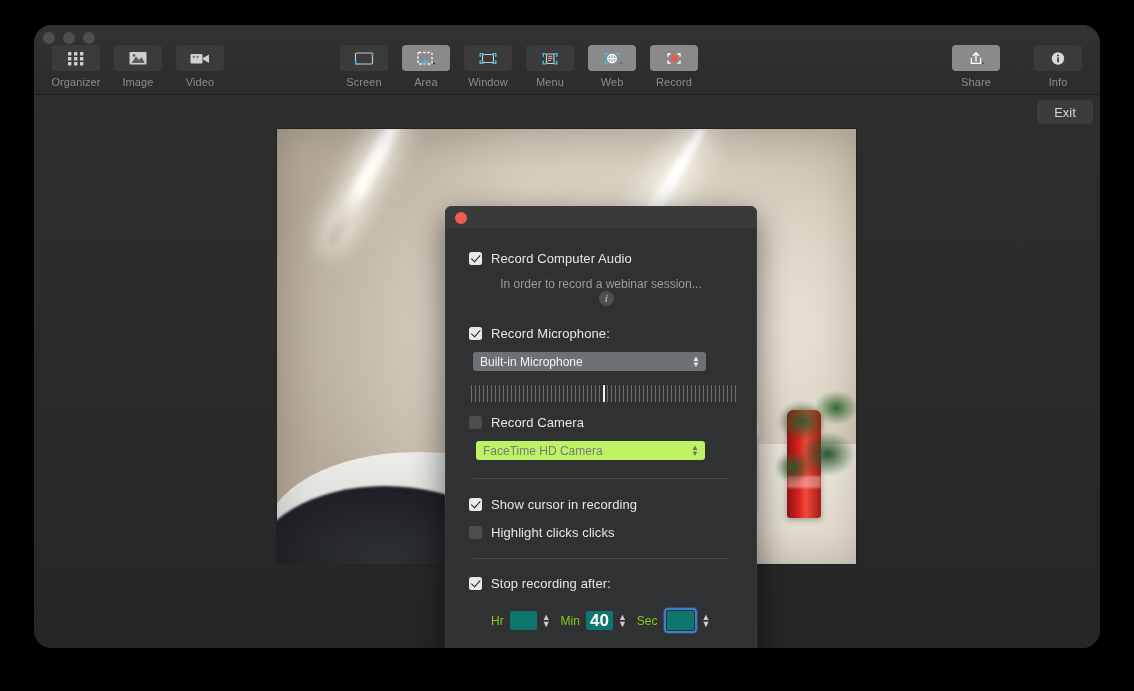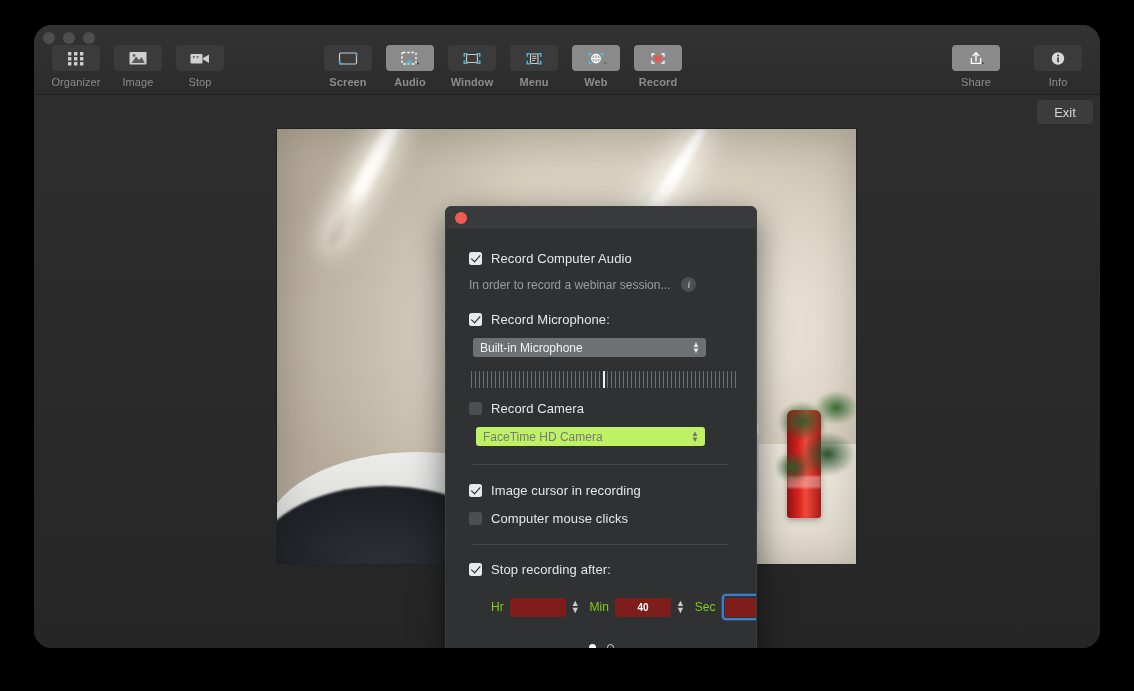--- a/index.html
+++ b/index.html
@@ -59,21 +59,21 @@
     left: 0; right: 0; top: 20px;
     height: 50px;
   }
 
   .tb-group {
     position: absolute;
     display: flex;
     gap: 10px;
   }
   .tb-group.left  { left: 16px; }
-  .tb-group.mid   { left: 288px; font-weight: bold; }
+  .tb-group.mid   { left: 304px; }
   .tb-group.right { right: 16px; gap: 30px; }
 
   .tb-item {
     width: 52px;
     display: flex;
     flex-direction: column;
     align-items: center;
     cursor: default;
   }
   .tb-item .tb-btn {
@@ -321,20 +321,21 @@
   .row-label {
     font-size: 13px;
     color: #e6e6e6;
     letter-spacing: .1px;
   }
 
   .hint-row {
     display: flex;
     align-items: center;
     margin-top: 11px;
+    flex-direction: column;
   }
   .hint-text {
     font-size: 12px;
     color: #9a9c9e;
   }
   .info-icon {
     margin-left: 11px;
     width: 15px; height: 15px;
     border-radius: 50%;
     background: #4d4f51;
@@ -417,27 +418,27 @@
     align-items: center;
     margin-top: 17px;
     margin-left: 22px;
   }
   .timer-label {
     font-size: 12px;
     color: #84cc16;
     margin-right: 6px;
   }
   .timer-field {
-    width: 56px;
+    width: 27px;
     height: 19px;
-    background: #7f1d1d;
+    background: #0f766e;
     border: none;
     border-radius: 2px;
     color: #ffffff;
-    font-size: 10px;
+    font-size: 17px;
     font-weight: bold;
     text-align: center;
     font-family: "Liberation Sans", sans-serif;
     outline: none;
   }
   .timer-field-wrap { position: relative; display: inline-block; }
   .timer-field-wrap.focused {
     border: 2px solid #3e7fcb;
     border-radius: 4px;
     padding: 1px;
@@ -523,21 +524,21 @@
 
           <div class="tb-item">
             <span class="tb-btn">
               <svg class="tb-icon" width="22" height="15" viewBox="0 0 22 15">
                 <rect x="1.5" y="3" width="12" height="9.5" rx="1.2" fill="#cfcfcf"></rect>
                 <path d="M14 7 L20 3.4 L20 12 L14 8.6 Z" fill="#cfcfcf"></path>
                 <path d="M3.6 5.2 L6.3 5.2 L4.6 7.6 Z" fill="#5c5c5c"></path>
                 <path d="M7.4 5.2 L10.1 5.2 L8.4 7.6 Z" fill="#5c5c5c"></path>
               </svg>
             </span>
-            <span class="tb-label">Stop</span>
+            <span class="tb-label">Video</span>
           </div>
         </div>
 
         <div class="tb-group mid">
 
           <div class="tb-item">
             <span class="tb-btn">
               <svg class="tb-icon" width="26" height="17" viewBox="0 0 26 17">
                 <rect x="4.5" y="3" width="17" height="11" rx="1.2" fill="none" stroke="#c9c9c9" stroke-width="1.2"></rect>
                 <path d="M21.5 3.3 L21.5 6" stroke="#4aa8e0" stroke-width="1.6" stroke-linecap="round"></path>
@@ -548,21 +549,21 @@
           </div>
 
           <div class="tb-item active">
             <span class="tb-btn">
               <svg class="tb-icon" width="26" height="17" viewBox="0 0 26 17">
                 <rect x="5" y="2.5" width="14" height="11.5" rx="1" fill="none" stroke="#ffffff" stroke-width="1.3" stroke-dasharray="2.4 1.8"></rect>
                 <path d="M12.2 9.6 L12.2 14.6 M9.7 12.1 L14.7 12.1" stroke="#3fc1e8" stroke-width="1.4" stroke-linecap="round"></path>
                 <path d="M20 11.6 L22.6 14.2 L20 14.2 Z" fill="#3a3a3a"></path>
               </svg>
             </span>
-            <span class="tb-label">Audio</span>
+            <span class="tb-label">Area</span>
           </div>
 
           <div class="tb-item">
             <span class="tb-btn">
               <svg class="tb-icon" width="26" height="17" viewBox="0 0 26 17">
                 <rect x="7.5" y="4.5" width="11" height="8" rx="1" fill="none" stroke="#c9c9c9" stroke-width="1.2"></rect>
                 <path d="M5.2 6.2 L5.2 3.6 L7.8 3.6" stroke="#3fc1e8" stroke-width="1.4" fill="none" stroke-linecap="round"></path>
                 <path d="M20.8 6.2 L20.8 3.6 L18.2 3.6" stroke="#3fc1e8" stroke-width="1.4" fill="none" stroke-linecap="round"></path>
                 <path d="M5.2 10.8 L5.2 13.4 L7.8 13.4" stroke="#3fc1e8" stroke-width="1.4" fill="none" stroke-linecap="round"></path>
                 <path d="M20.8 10.8 L20.8 13.4 L18.2 13.4" stroke="#3fc1e8" stroke-width="1.4" fill="none" stroke-linecap="round"></path>
@@ -732,26 +733,26 @@
             <span class="stepper-glyph">
               <span>▲</span>
                 <span>▼</span>
             </span>
           </div>
 
           <div class="divider"></div>
 
           <div class="row" style="margin-top:18px;">
             <span class="checkbox checked"></span>
-            <span class="row-label">Image cursor in recording</span>
+            <span class="row-label">Show cursor in recording</span>
           </div>
 
           <div class="row" style="margin-top:13px;">
             <span class="checkbox unchecked"></span>
-            <span class="row-label">Computer mouse clicks</span>
+            <span class="row-label">Highlight clicks clicks</span>
           </div>
 
           <div class="divider"></div>
 
           <div class="row" style="margin-top:17px;">
             <span class="checkbox checked"></span>
             <span class="row-label">Stop recording after:</span>
           </div>
 
           <div class="timer-row">

